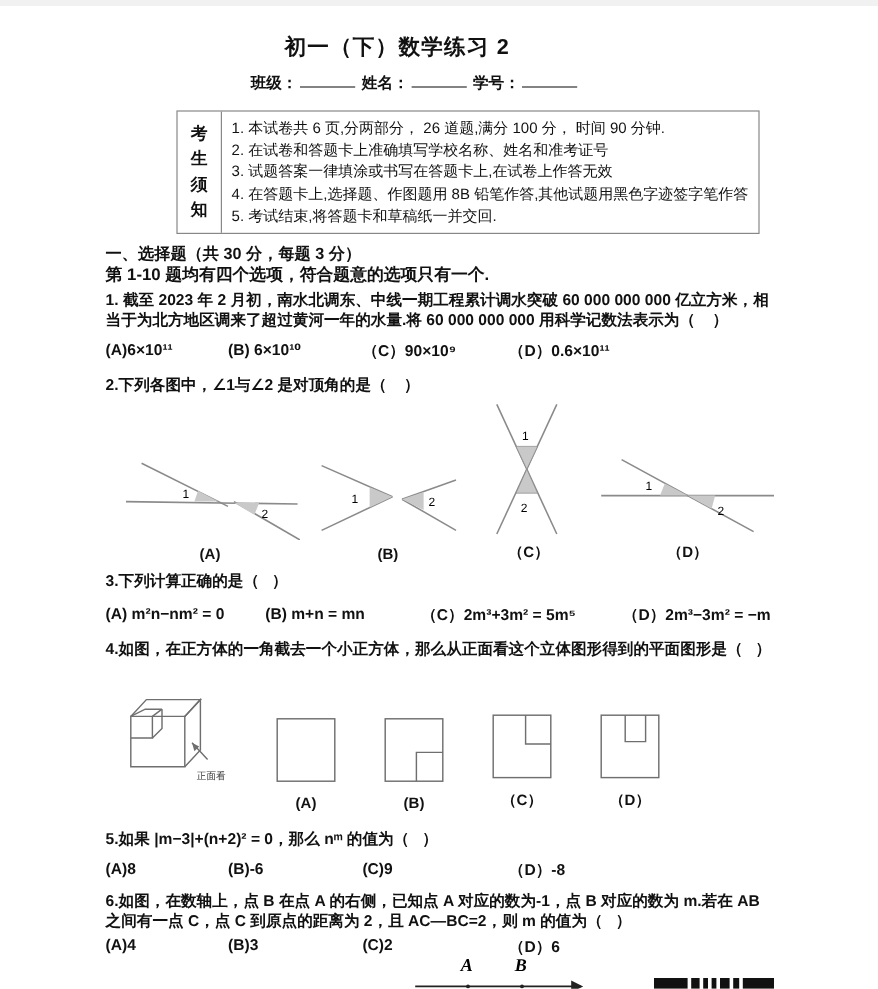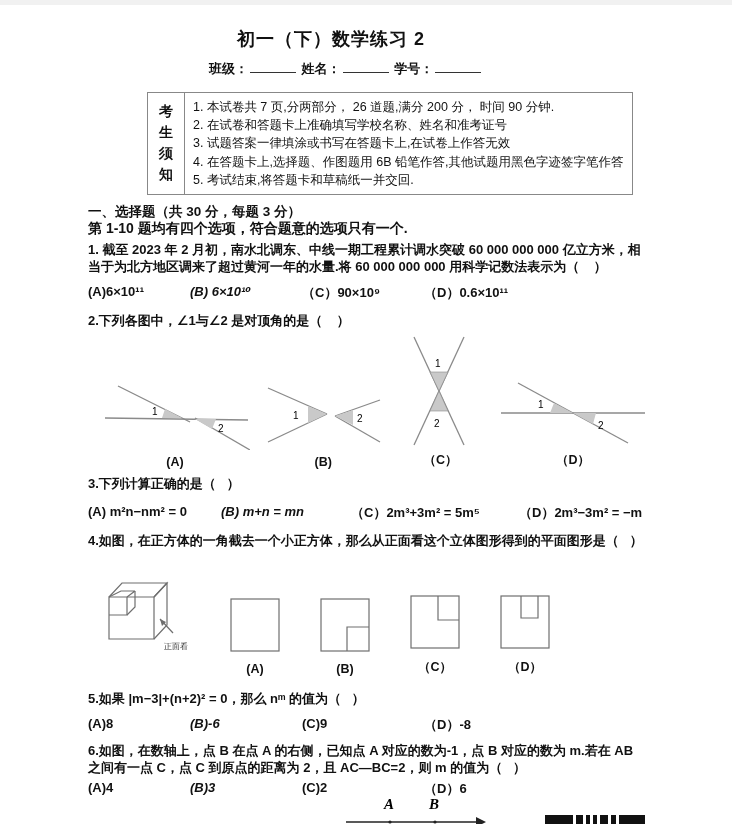--- a/index.html
+++ b/index.html
@@ -26,21 +26,21 @@
   .notice-side span{font-size:14px;font-weight:bold;}
   .notice-items{flex:1;padding:5px 8px;}
   .notice-items div{font-size:12.5px;line-height:18.2px;white-space:nowrap;}
 
   .content{margin:8px 66px 0 88px;width:560px;}
   .sec-heading{font-size:13.5px;font-weight:bold;line-height:17px;}
   .sec-note{font-size:14px;font-weight:bold;line-height:17px;}
   .qtext{font-size:13px;font-weight:600;line-height:17px;margin-top:4px;}
   .opts{display:flex;font-size:13px;margin-top:9px;font-weight:600;}
   .opts span:nth-child(1){width:102px;}
-  .opts span:nth-child(2){width:112px;font-style:italic;}
+  .opts span:nth-child(2){width:112px;}
   .opts span:nth-child(3){width:122px;}
   .opts span:nth-child(4){flex:1;}
   .opts-wide span:nth-child(1){width:133px;}
   .opts-wide span:nth-child(2){width:130px;}
   .opts-wide span:nth-child(3){width:168px;}
 
   .figrow{display:flex;align-items:flex-end;margin:6px 0 0 12px;}
   .figcell{display:flex;flex-direction:column;align-items:center;justify-content:flex-end;}
   .figlabel{font-size:12.5px;margin-top:5px;font-weight:600;}
   .gap20{width:20px;} .gap28{width:28px;} .gap34{width:34px;}
@@ -69,24 +69,24 @@
   </div>
 
   <div class="notice-box">
     <div class="notice-side">
       <span>考</span>
       <span>生</span>
       <span>须</span>
       <span>知</span>
     </div>
     <div class="notice-items">
-      <div>1. 本试卷共 7 页,分两部分， 26 道题,满分 200 分， 时间 90 分钟.</div>
+      <div>1. 本试卷共 6 页,分两部分， 26 道题,满分 100 分， 时间 90 分钟.</div>
       <div>2. 在试卷和答题卡上准确填写学校名称、姓名和准考证号</div>
       <div>3. 试题答案一律填涂或书写在答题卡上,在试卷上作答无效</div>
-      <div>4. 在答题卡上,选择题、作图题用 6B 铅笔作答,其他试题用黑色字迹签字笔作答</div>
+      <div>4. 在答题卡上,选择题、作图题用 8B 铅笔作答,其他试题用黑色字迹签字笔作答</div>
       <div>5. 考试结束,将答题卡和草稿纸一并交回.</div>
     </div>
   </div>
 
   <div class="content">
 
     <div class="sec-heading" style="margin-top:6px;">一、选择题（共 30 分，每题 3 分）</div>
     <div class="sec-note">第 1-10 题均有四个选项，符合题意的选项只有一个.</div>
 
     <div class="qtext">1. 截至 2023 年 2 月初，南水北调东、中线一期工程累计调水突破 60 000 000 000 亿立方米，相当于为北方地区调来了超过黄河一年的水量.将 60 000 000 000 用科学记数法表示为（&nbsp;&nbsp;&nbsp;&nbsp;）</div>

